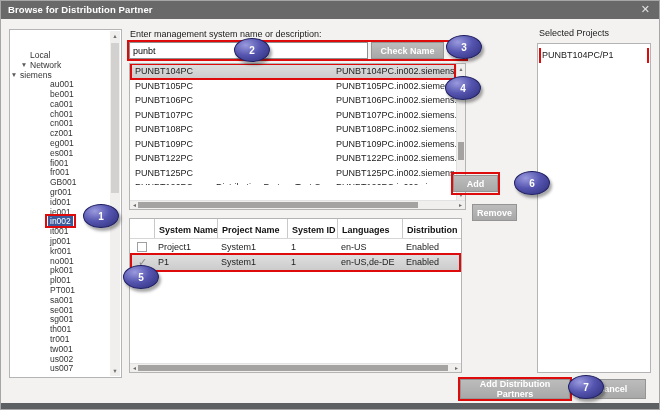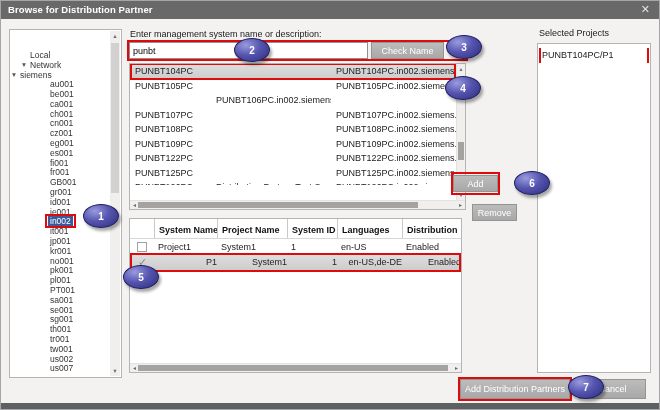--- a/index.html
+++ b/index.html
@@ -36,21 +36,21 @@
   .tree-vscroll { position:absolute; top:1px; bottom:1px; right:1px; width:10px; background:#f0efee; }
   .tree-vscroll .arr { position:absolute; left:0; width:100%; text-align:center; font-size:5.5px; color:#6e6e6e; }
   .tree-vscroll .up { top:2px; } .tree-vscroll .dn { bottom:2px; }
   .tree-vscroll .thumb { position:absolute; left:1px; right:1px; top:12px; height:150px; background:#d2d1cf; }
 
   
   .main-label { position:absolute; left:129px; top:28px; font-size:9px; color:#1a1a1a; }
   .input-row { position:absolute; left:128px; top:41px; width:337px; height:17px; }
   .input-row::after { content:''; position:absolute; inset:-2px; border:2px solid #dd0b0b; pointer-events:none; z-index:40; }
   .name-input { position:absolute; left:0; top:0; width:239px; height:17px; border:1px solid #8f8f8f; font-size:9px; padding:0 3px; font-family:"Liberation Sans",sans-serif; background:#fff; }
-  .gbtn { background:linear-gradient(#bcbcbc,#a8a8a8); border:1px solid #949494; color:#fff; font-weight:normal; font-size:9px; display:flex; align-items:center; justify-content:center; cursor:pointer; font-family:"Liberation Sans",sans-serif; }
+  .gbtn { background:linear-gradient(#bcbcbc,#a8a8a8); border:1px solid #949494; color:#fff; font-weight:bold; font-size:9px; display:flex; align-items:center; justify-content:center; cursor:pointer; font-family:"Liberation Sans",sans-serif;text-align:center; }
   .check-name { position:absolute; left:242px; top:0; width:73px; height:17px; }
 
   
   .table1 { position:absolute; left:128px; top:62px; width:337px; height:147px; background:#fff; border:1px solid #b4b4b4; overflow:hidden; }
   .t1-head { display:grid; grid-template-columns:81px 120px 1fr; height:15px; border-bottom:1px solid #d6d6d6; margin-right:9px; }
   .t1-head span { font-size:9px; font-weight:bold; color:#111; padding:2px 0 0 5px; white-space:nowrap; overflow:hidden; }
   .t1-head span + span { border-left:1px solid #c9c9c9; }
   .t1-body { margin-right:9px; }
   .t1-row { position:relative; display:grid; grid-template-columns:81px 120px 1fr; height:14.5px; }
   .t1-row span { font-size:9px; color:#222; padding:2px 0 0 5px; white-space:nowrap; overflow:hidden; }
@@ -71,21 +71,21 @@
   .table2 { position:absolute; left:128px; top:217px; width:333px; height:155px; background:#fff; border:1px solid #b4b4b4; overflow:hidden; }
   .t2-head { display:grid; grid-template-columns:24px 63px 70px 50px 65px 1fr; height:20px; border-bottom:1px solid #d6d6d6; }
   .t2-head span { font-size:9px; font-weight:bold; color:#111; padding:6px 0 0 4px; white-space:nowrap; overflow:hidden; }
   .t2-head span + span { border-left:1px solid #c9c9c9; }
   .t2-row { position:relative; display:grid; grid-template-columns:24px 63px 70px 50px 65px 1fr; height:15.5px; align-items:center; }
   .t2-row span { font-size:9px; color:#222; padding-left:4px; white-space:nowrap; overflow:hidden; }
   .t2-row .chkcell { display:flex; justify-content:center; padding-left:0; }
   .chk { display:inline-block; width:10px; height:10px; border:1px solid #a0a0a0; background:#fff; }
   .t2-row.checked .chk { border-color:transparent; background:transparent; position:relative; }
   .t2-row.checked .chk::before { content:'\2713'; position:absolute; left:0; top:-2px; color:#8a8a8a; font-size:11px; }
-  .t2-row.selected { background:linear-gradient(#dedede,#ccc);text-align:right; }
+  .t2-row.selected { background:linear-gradient(#dedede,#ccc); }
   .t2-row.redbox::after { content:''; position:absolute; inset:-2px 0; border:2px solid #dd0b0b; pointer-events:none; z-index:40; }
   .t2-hthumb { left:8px; width:310px; }
 
   
   .btn-add { position:absolute; left:452px; top:174px; width:45px; height:17px; }
   .btn-add.redbox::after { content:''; position:absolute; inset:-4px -3px; border:2px solid #dd0b0b; pointer-events:none; z-index:40; }
   .btn-remove { position:absolute; left:471px; top:203px; width:45px; height:17px; }
 
   
   .sel-label { position:absolute; left:538px; top:27px; font-size:9px; color:#1a1a1a; }
@@ -308,20 +308,21 @@
           <span>PUNBT104PC.in002.siemens.ne</span>
         </div>
 
         <div class="t1-row">
           <span>PUNBT105PC</span>
           <span></span>
           <span>PUNBT105PC.in002.siemens.ne</span>
         </div>
 
         <div class="t1-row">
+          <span>PUNBT106PC</span>
           <span></span>
           <span>PUNBT106PC.in002.siemens.ne</span>
         </div>
 
         <div class="t1-row">
           <span>PUNBT107PC</span>
           <span></span>
           <span>PUNBT107PC.in002.siemens.ne</span>
         </div>
 

